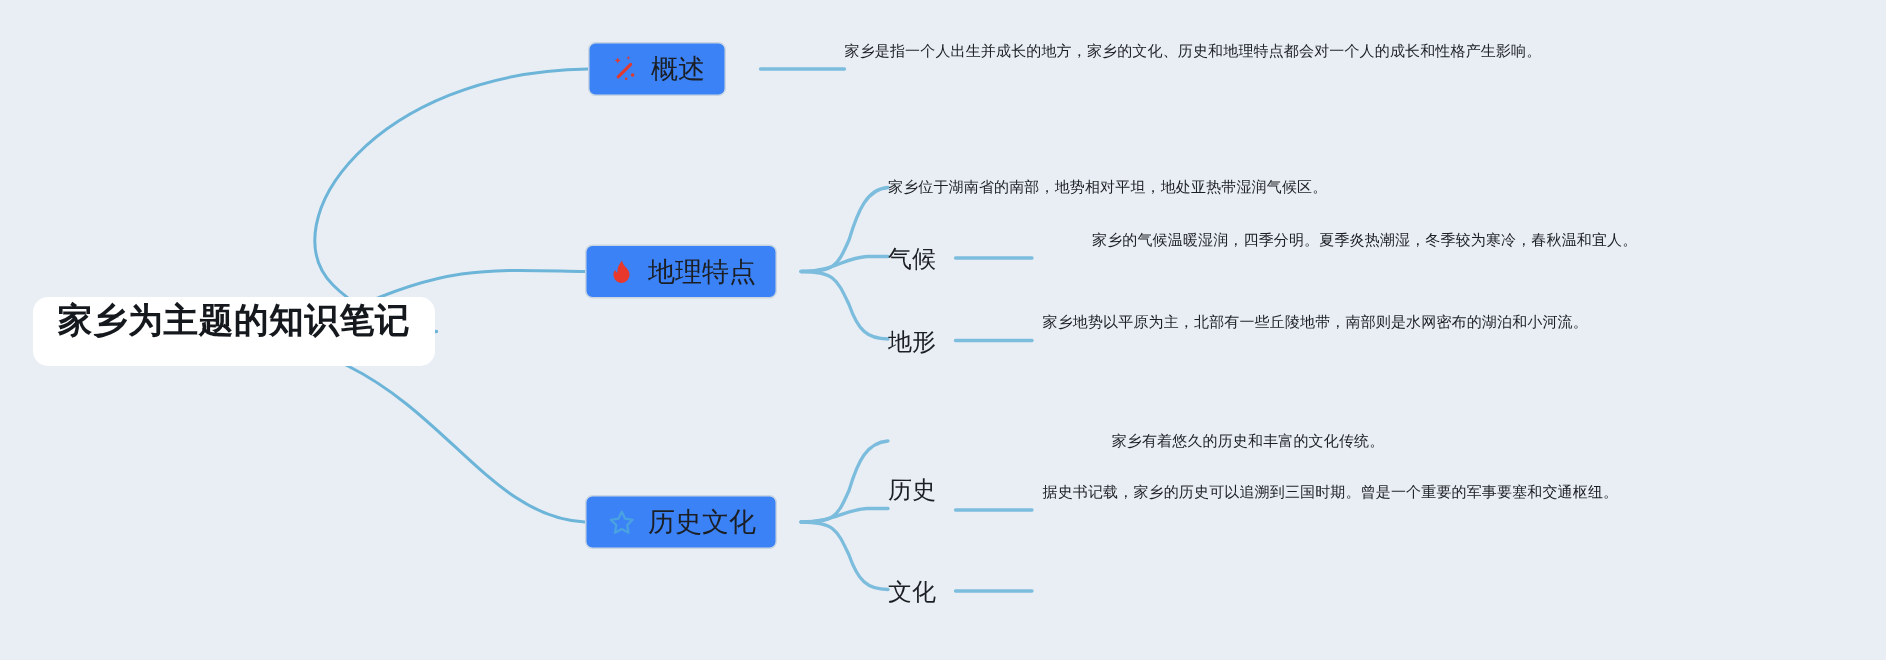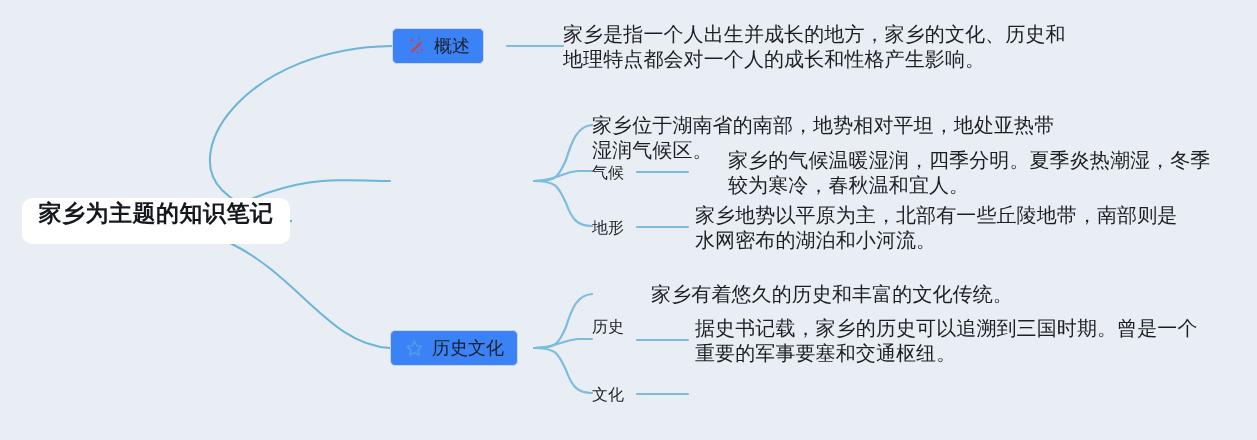--- a/index.html
+++ b/index.html
@@ -77,21 +77,21 @@
   }
   
   .sub-node {
     font-size: 16px;
     color: #1b1f24;
     white-space: nowrap;
   }
   
   .leaf-text {
     position: absolute;
-    font-size: 20px;
+    font-size: 10px;
     line-height: 25px;
     color: #1b1f24;
     letter-spacing: 0.1px;
   }
 </style>
 </head>
 <body>
 
 <div id="mindmap">
 
@@ -136,20 +136,29 @@
         <path d="M4 7.2 l1.1 2.3 l2.3 1.1 l-2.3 1.1 l-1.1 2.3 l-1.1 -2.3 l-2.3 -1.1 l2.3 -1.1 Z" fill="#e03a2f" transform="translate(3.2,-3.4) scale(0.72)"></path>
         <path d="M4 7.2 l0.8 1.7 l1.7 0.8 l-1.7 0.8 l-0.8 1.7 l-0.8 -1.7 l-1.7 -0.8 l1.7 -0.8 Z" fill="#e03a2f" transform="translate(12.5,-4.0) scale(0.62)"></path>
         <circle cx="18.6" cy="16.4" r="1.5" fill="#e03a2f"></circle>
         <circle cx="13.2" cy="19.6" r="1.1" fill="#e03a2f"></circle>
       </svg>
     </span>
     <span class="branch-label">概述</span>
   </div>
   <div class="leaf-text" style="left:563px; top:22px; width:520px;">家乡是指一个人出生并成长的地方，家乡的文化、历史和地理特点都会对一个人的成长和性格产生影响。</div>
 
+  <div class="node branch-node" style="left:390px; top:163px;">
+    <span class="branch-icon">
+      <svg width="19" height="19" viewBox="0 0 24 24" xmlns="http://www.w3.org/2000/svg">
+        <path d="M12.3 2.2 C 12.9 6.0 15.0 7.2 16.8 9.4 C 18.7 11.7 19.0 14.2 18.1 16.4 C 17.0 19.2 14.5 21.0 11.9 21.0 C 9.0 21.0 6.2 19.1 5.3 16.0 C 4.6 13.5 5.3 11.4 6.5 9.9 C 6.8 11.3 7.6 12.3 8.5 12.5 C 8.0 9.6 9.0 6.2 12.3 2.2 Z" fill="#e8372b"></path>
+        <path d="M12.1 10.8 C 12.9 12.6 14.5 13.4 14.7 15.3 C 14.9 17.4 13.5 18.8 11.9 18.8 C 10.2 18.8 9.0 17.5 9.1 15.8 C 9.2 13.6 11.2 13.2 12.1 10.8 Z" fill="#ffb24a" opacity="0.0"></path>
+      </svg>
+    </span>
+    <span class="branch-label">地理特点</span>
+  </div>
   <div class="leaf-text" style="left:592px; top:113px; width:480px;">家乡位于湖南省的南部，地势相对平坦，地处亚热带湿润气候区。</div>
 
   <div class="node sub-node" style="left:592px; top:163px;">
     <span>气候</span>
   </div>
   <div class="leaf-text" style="left:728px; top:148px; width:500px;">家乡的气候温暖湿润，四季分明。夏季炎热潮湿，冬季较为寒冷，春秋温和宜人。</div>
 
   <div class="node sub-node" style="left:592px; top:218px;font-family:Liberation Serif, serif;">
     <span>地形</span>
   </div>

